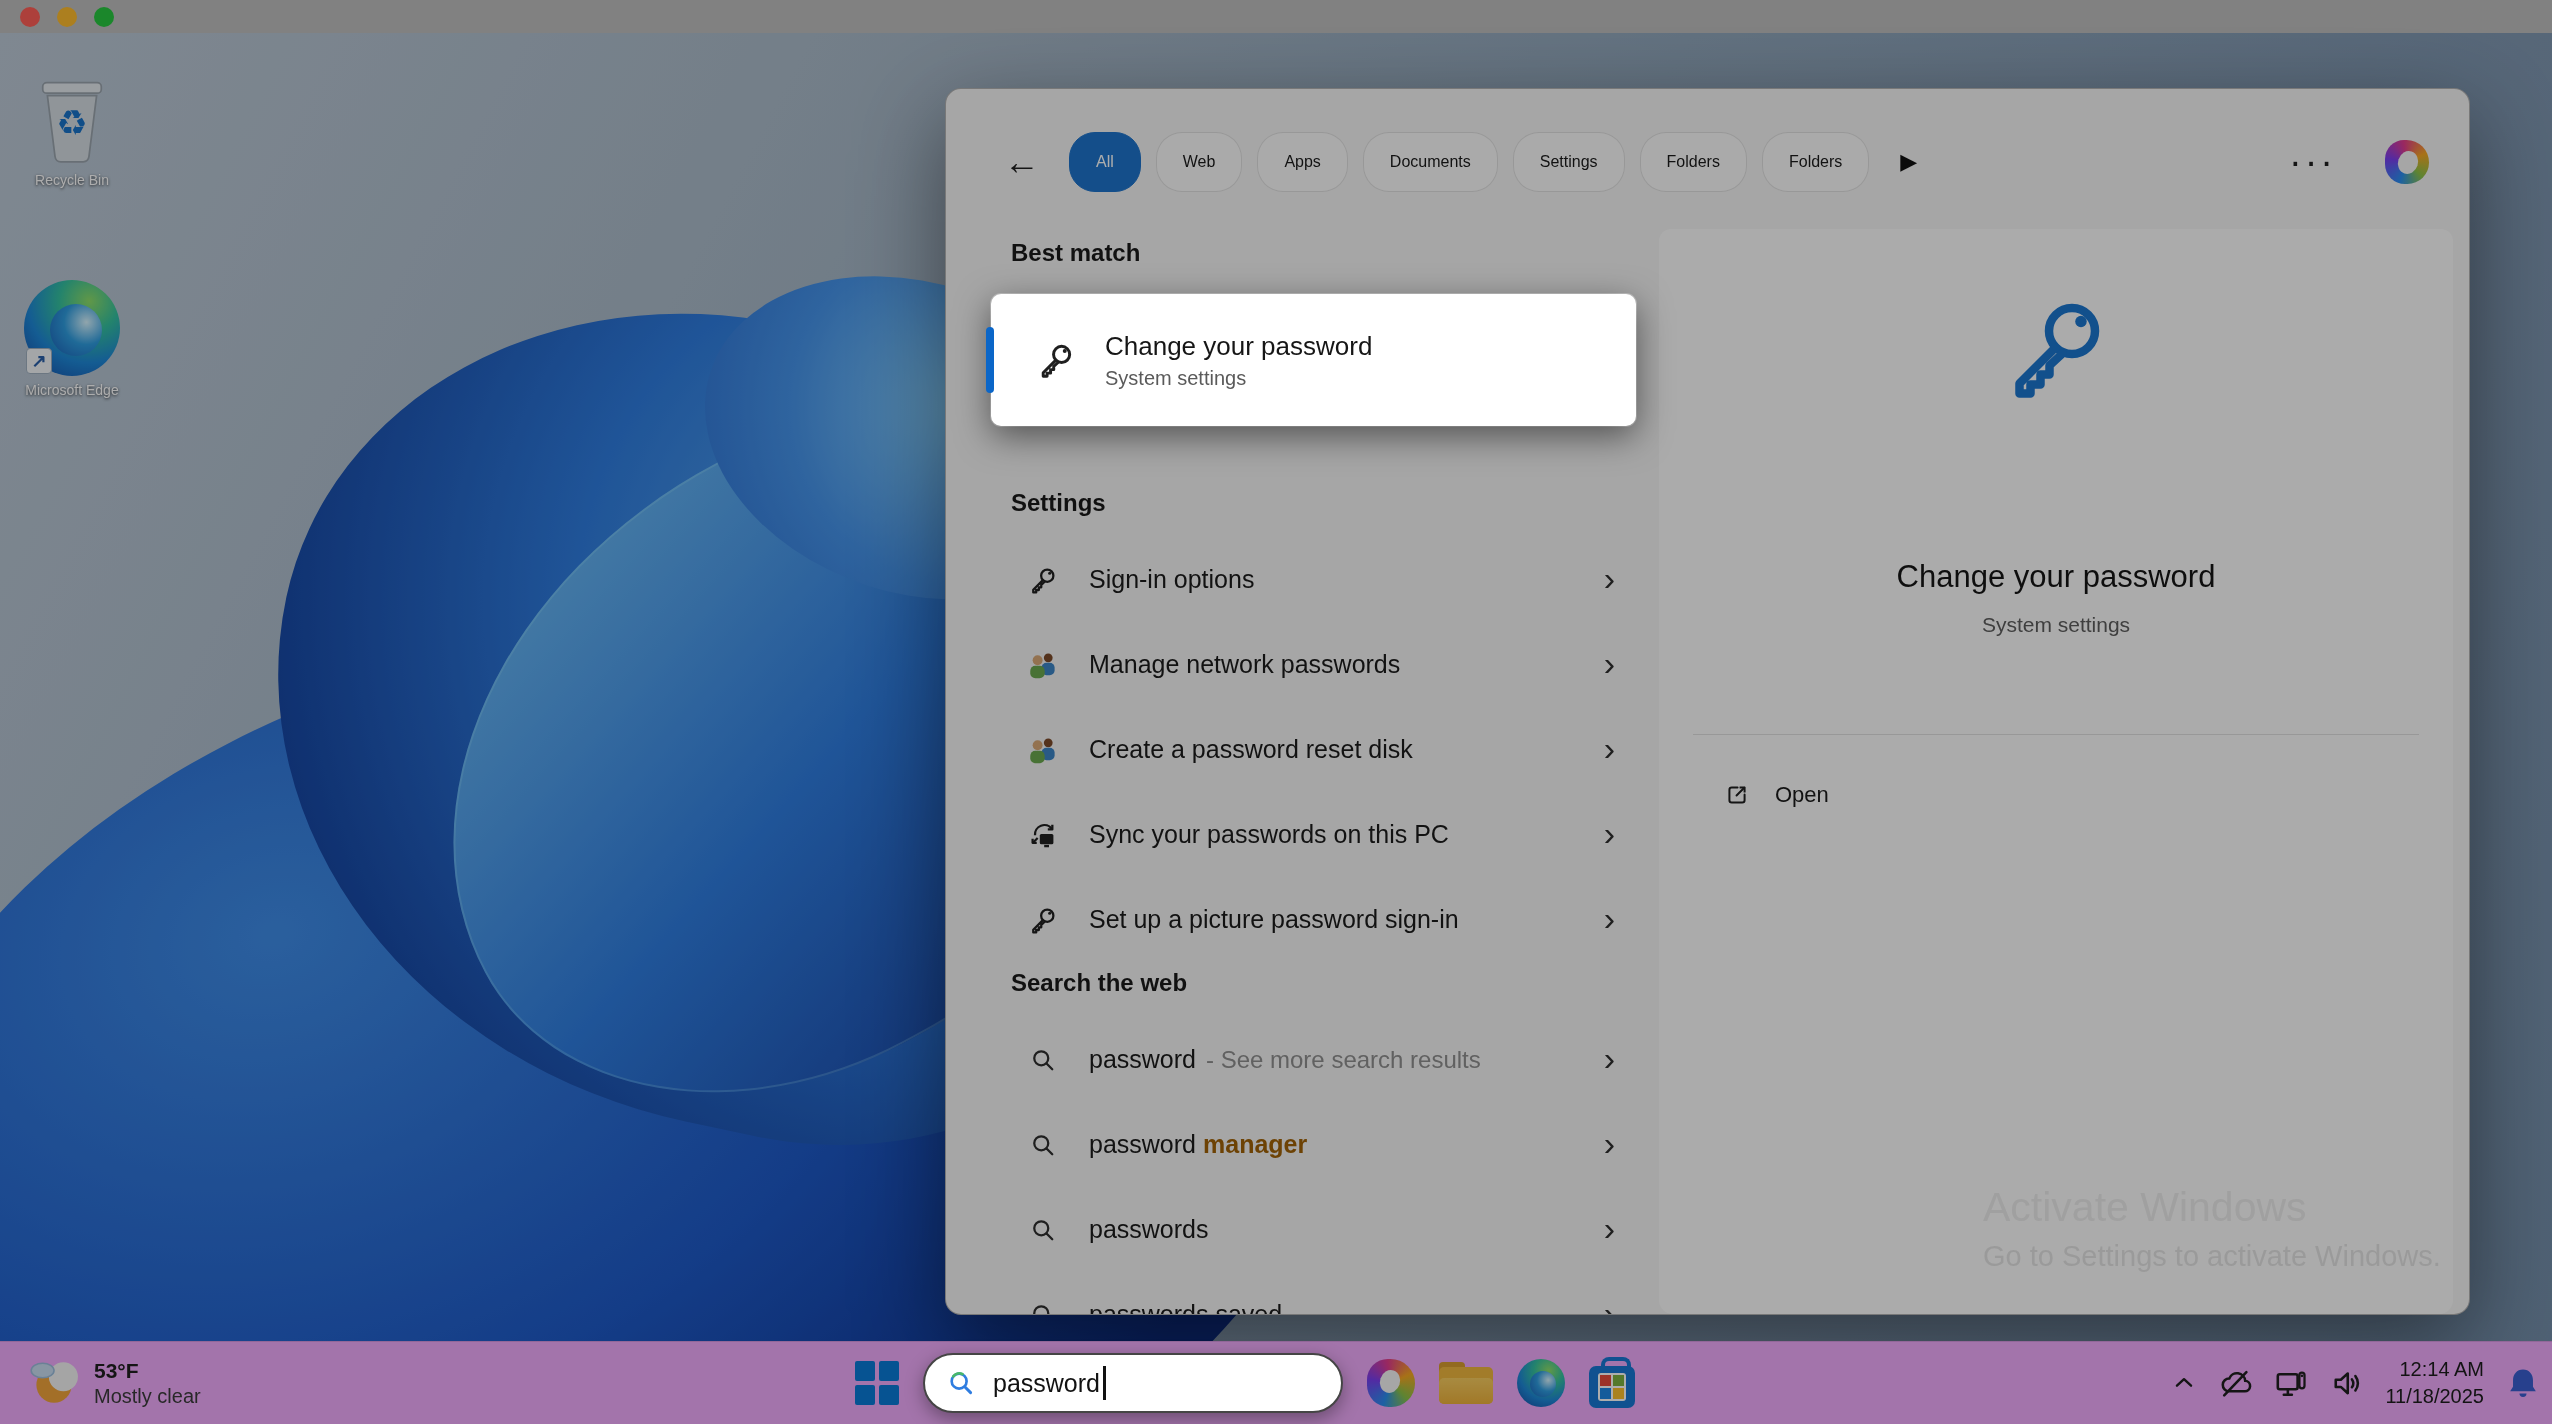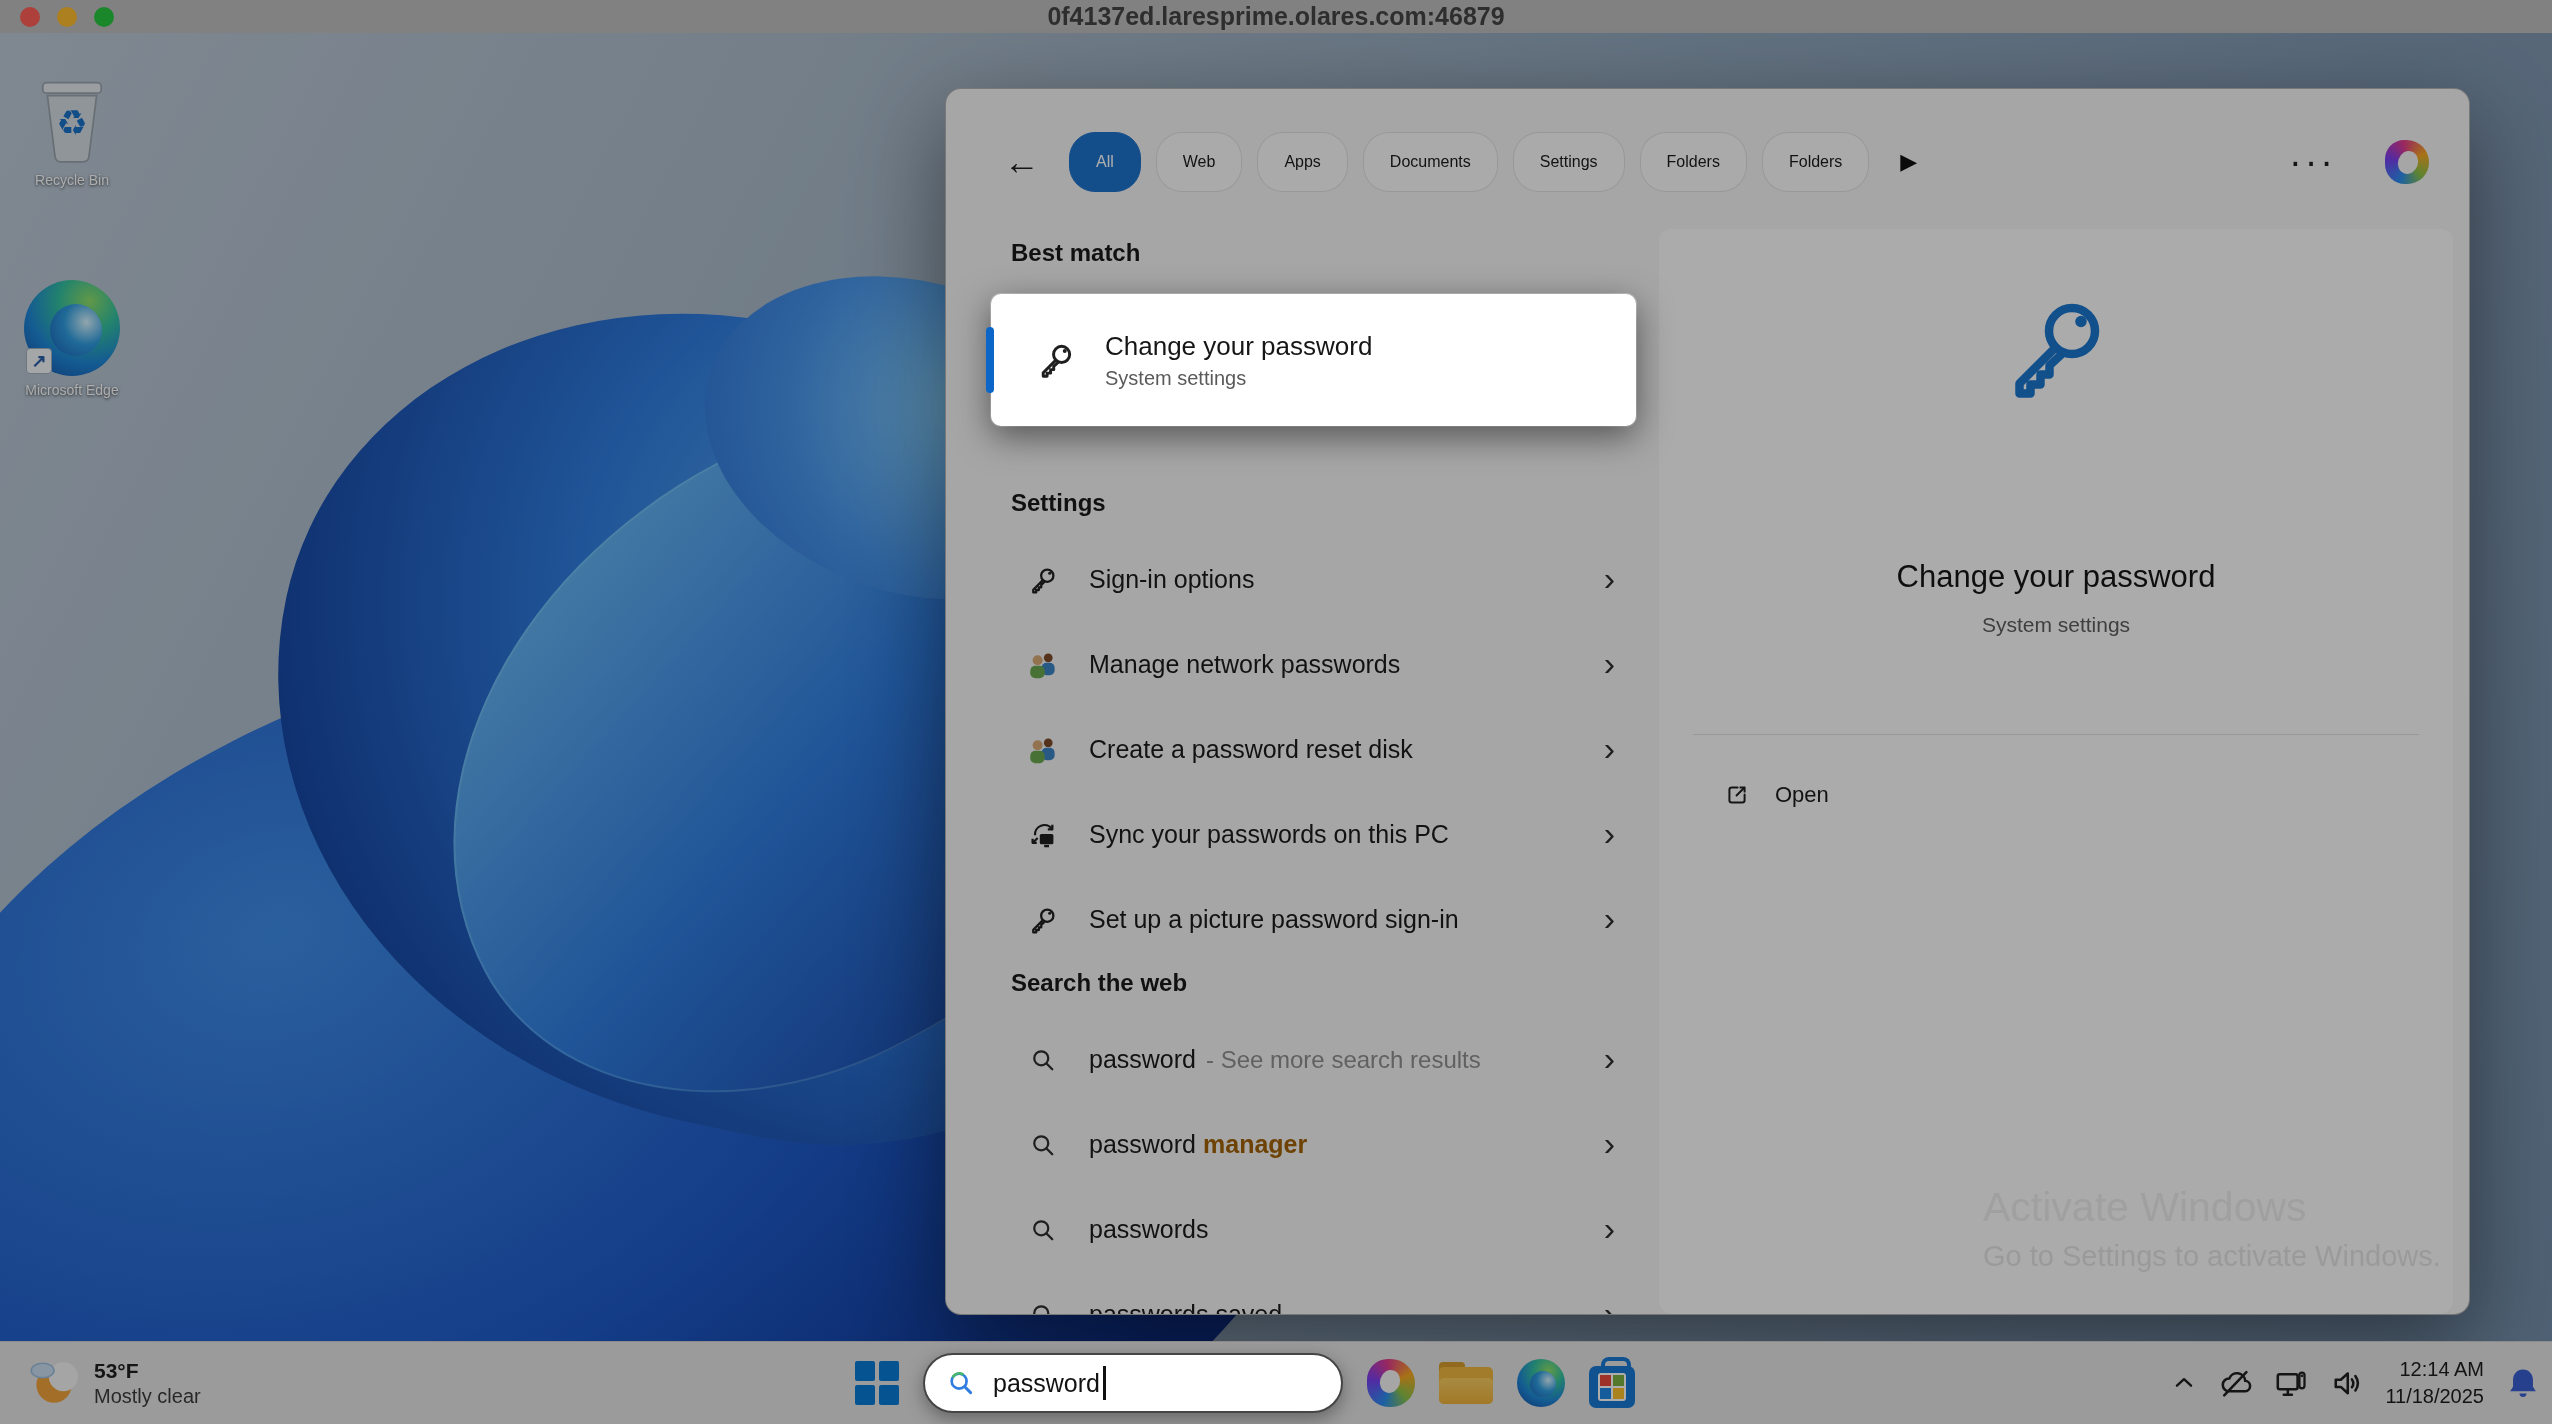--- a/index.html
+++ b/index.html
@@ -83,21 +83,21 @@
   .pv-sub { position:absolute; top:384px; width:100%; text-align:center; font-size:21px; color:#5d5d5d; }
   .pv-div { position:absolute; left:34px; right:34px; top:505px; height:1px; background:#e0e0e0; }
   .open-row { position:absolute; left:46px; top:535px; height:62px; display:flex; align-items:center; gap:24px; padding:0 18px; color:#1f1f1f; }
   .open-lbl { font-size:22px; color:#1b1b1b; }
 
   .watermark { position:absolute; left:324px; top:955px; color:#ececec; }
   .wm1 { font-size:41px; }
   .wm2 { font-size:29px; margin-top:9px; color:#e4e4e4; }
 
   
-  .taskbar { position:absolute; left:0; bottom:0; width:100%; height:83px; background:#e5e5e5; border-top:1px solid rgba(0,0,0,.10); }
+  .taskbar { position:absolute; left:0; bottom:0; width:100%; height:83px; background:#f0abfc; border-top:1px solid rgba(0,0,0,.10); }
   .weather { position:absolute; left:16px; top:0; height:100%; display:flex; align-items:center; gap:14px; padding:0 10px; }
   .wx-texts { display:flex; flex-direction:column; gap:2px; }
   .wx-temp { font-size:21px; font-weight:bold; color:#1f1f1f; }
   .wx-cond { font-size:20px; color:#3c3c3c; }
 
   .tb-center { position:absolute; left:855px; top:0; height:100%; display:flex; align-items:center; gap:24px; }
   .start { width:44px; height:44px; display:grid; grid-template-columns:1fr 1fr; grid-template-rows:1fr 1fr; gap:4px; }
   .start div { background:#0a7bd8; border-radius:2px; }
 
   .tb-search { position:relative; z-index:20; width:420px; height:60px; background:#ffffff; border:2.5px solid #454545;
@@ -203,21 +203,20 @@
     </symbol>
   </defs>
 </svg>
 
 <div class="titlebar">
   <div class="lights">
     <div class="light red"></div>
     <div class="light yellow"></div>
     <div class="light green"></div>
   </div>
-  <div class="win-title">0f4137ed.laresprime.olares.com:46879</div>
 </div>
 
 <div class="wallpaper">
   <div class="petal p1"></div>
   <div class="petal p2"></div>
   <div class="petal p3"></div>
   <div class="petal p4"></div>
 </div>
 
 <div class="desk-icon di-recycle">

